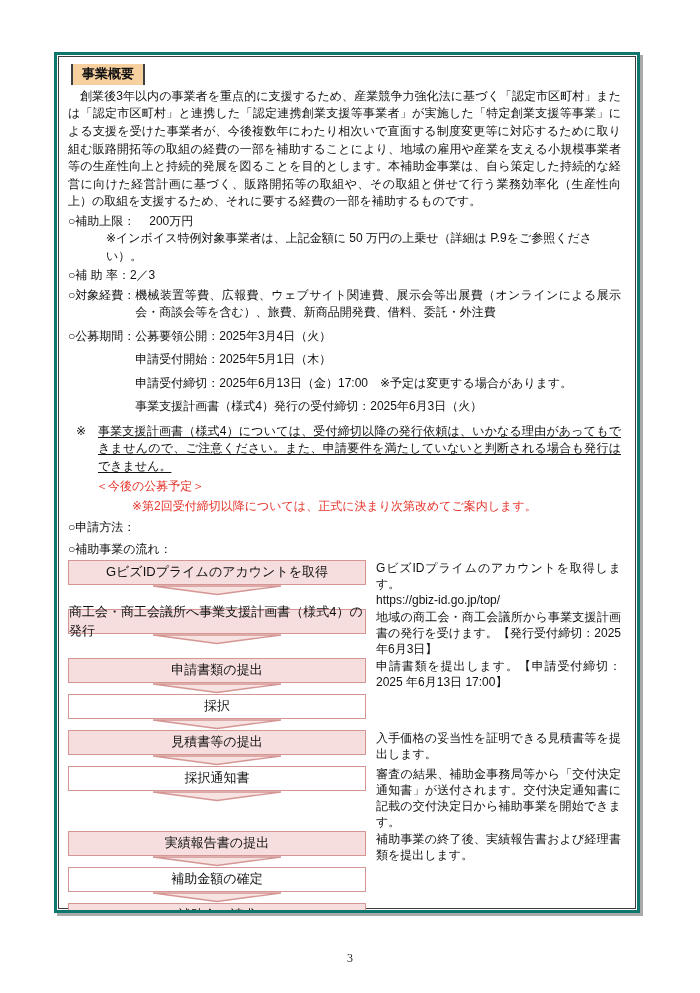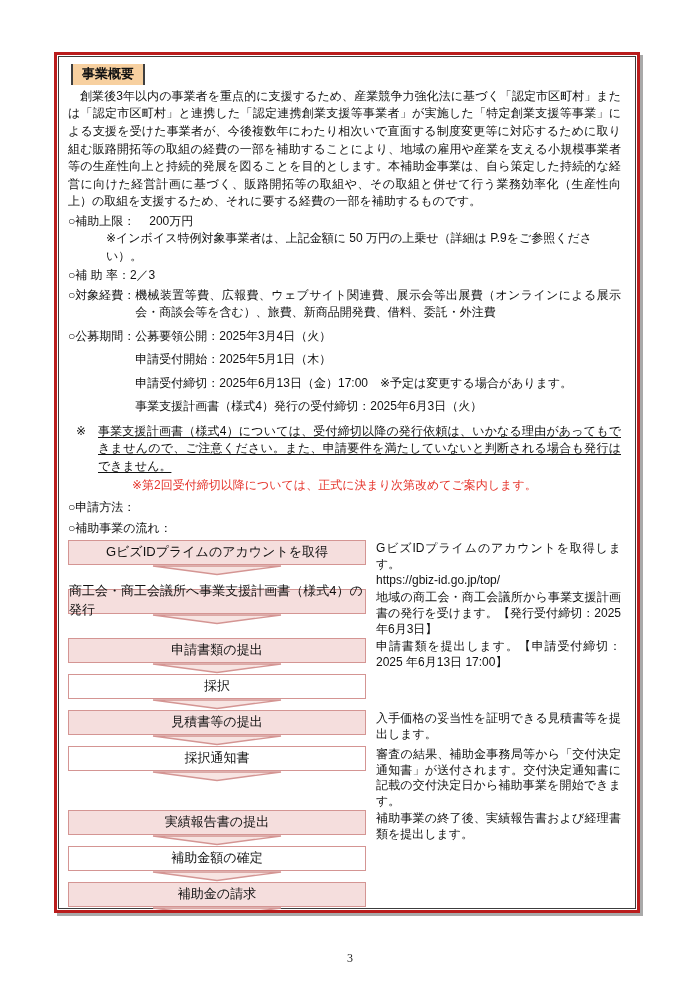--- a/index.html
+++ b/index.html
@@ -2,21 +2,21 @@
 <html><head>
 <meta charset="utf-8">
 <style>
   html,body{margin:0;padding:0;}
   body{
     width:700px;height:993px;background:#ffffff;position:relative;
     font-family:"Liberation Sans","DejaVu Sans",sans-serif;color:#111;
   }
   .sheet{
     position:absolute;left:54px;top:52px;width:586px;height:861px;box-sizing:border-box;
-    border:3px solid #b91c1c;
+    border:3px solid #0f766e;
     box-shadow:3px 3px 0 #a9a9a9, inset 0 0 0 1px #ffffff, inset 0 0 0 2px #3c3c3c;
     padding:9px 16px 6px 11px;overflow:hidden;
     font-size:12px;line-height:1.46;
   }
   .section-title{
     display:inline-block;background:#f7d0a0;font-weight:bold;font-size:13px;
     padding:1px 9px;margin-left:3px;
     border-left:2px solid #3f3f3f;border-right:2px solid #3f3f3f;
   }
   .intro{ text-indent:1em; margin-top:3px; text-align:justify; }
@@ -83,20 +83,21 @@
       <div>申請受付締切：2025年6月13日（金）17:00　※予定は変更する場合があります。</div>
       <div>事業支援計画書（様式4）発行の受付締切：2025年6月3日（火）</div>
     </div>
   </div>
 
   <div class="warning">
     <span class="marker">※</span>
     <span class="wtext">事業支援計画書（様式4）については、受付締切以降の発行依頼は、いかなる理由があってもできませんので、ご注意ください。また、申請要件を満たしていないと判断される場合も発行はできません。</span>
   </div>
 
+  <div class="future-heading red">＜今後の公募予定＞</div>
   <div class="future-note red">※第2回受付締切以降については、正式に決まり次第改めてご案内します。</div>
 
   <div class="kv method">
     <span class="label">○申請方法：</span>
   </div>
 
   <div class="flow-heading">○補助事業の流れ：</div>
 
   <div class="flow">
 

